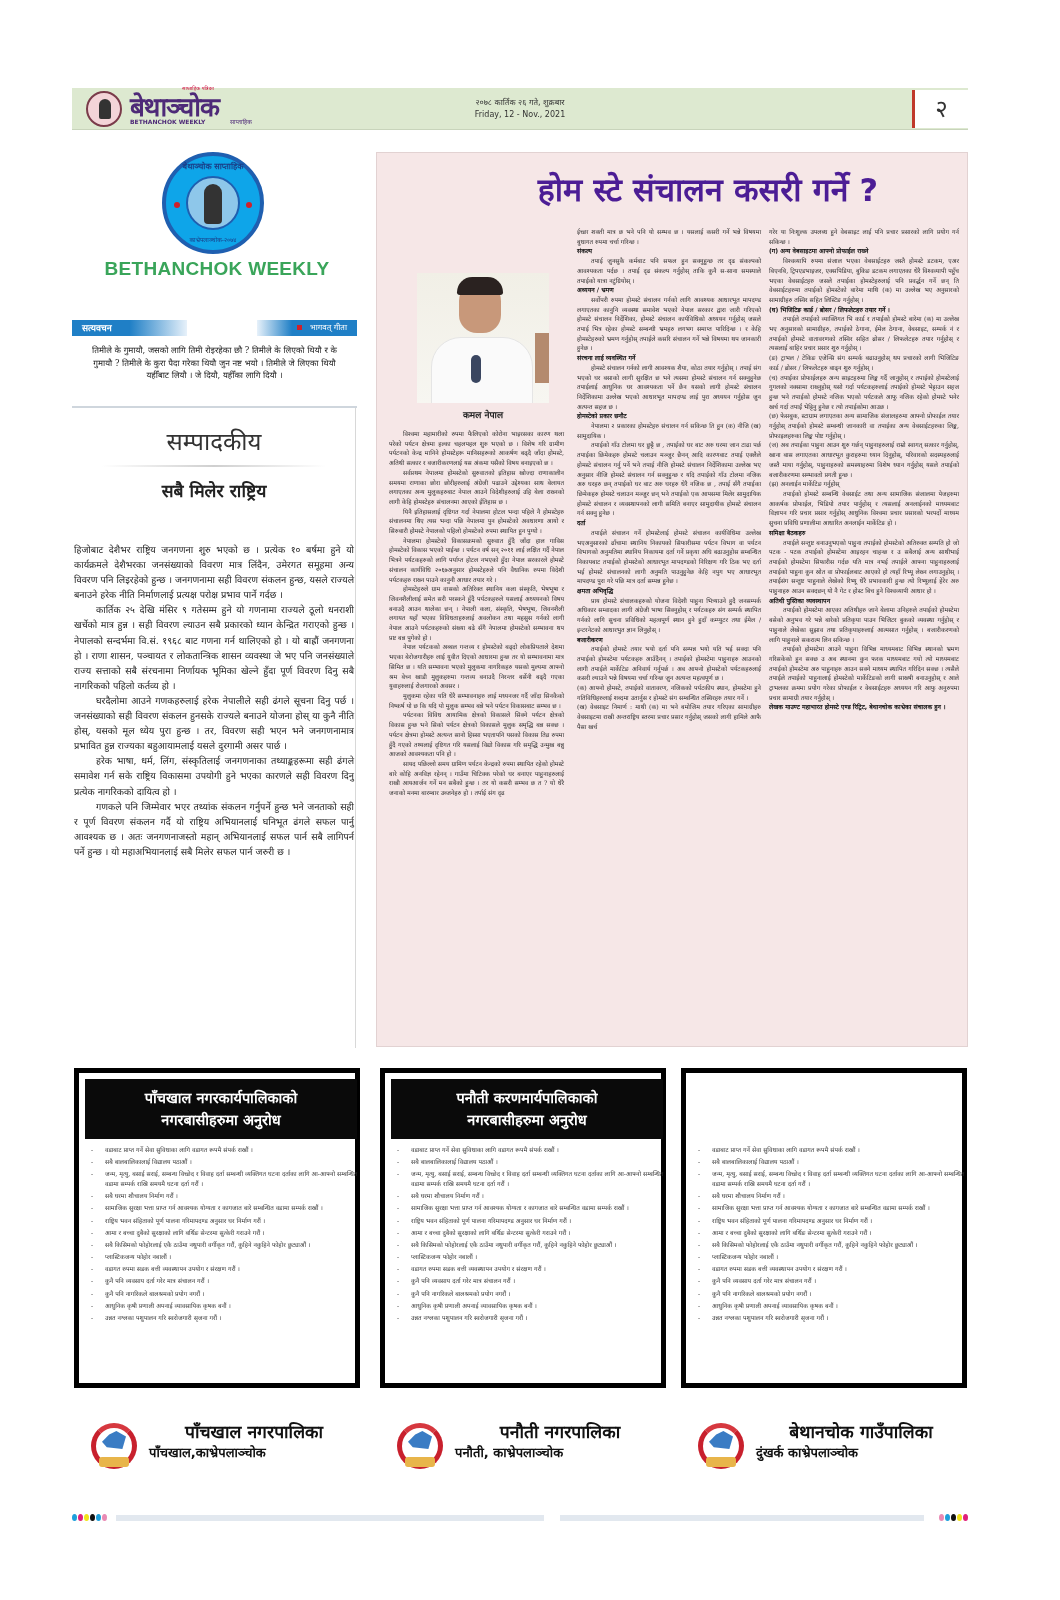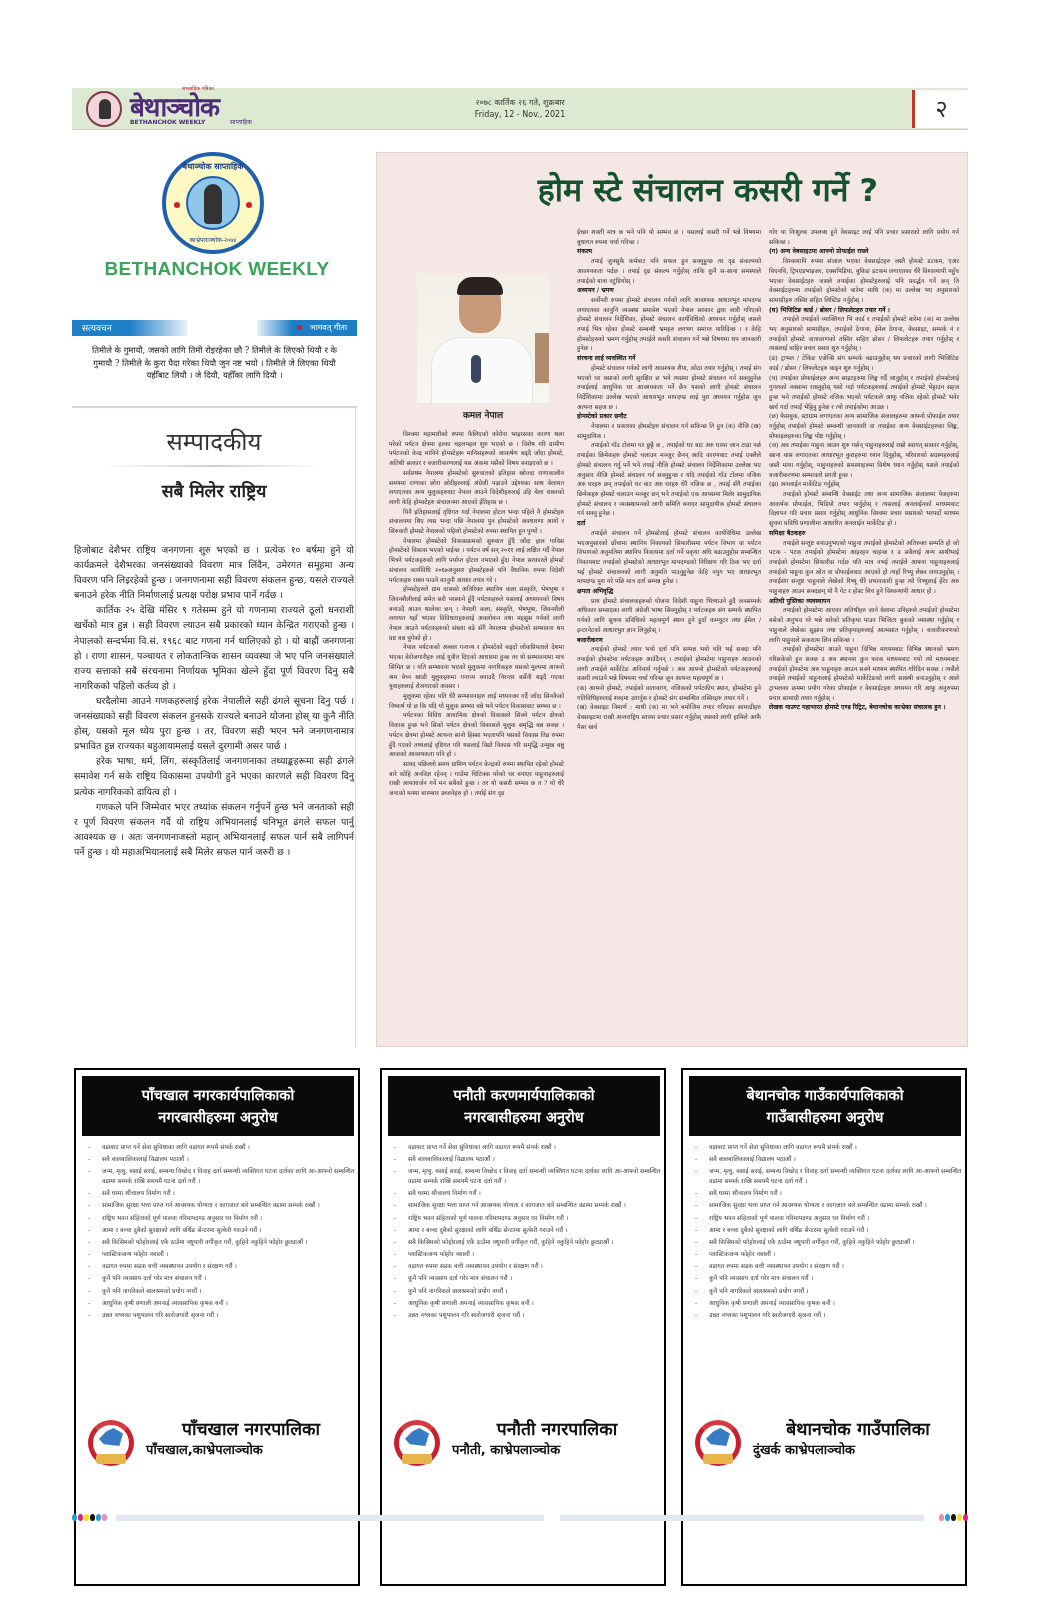--- a/index.html
+++ b/index.html
@@ -12,64 +12,64 @@
   .mast-logo::after { content: ""; position: absolute; left: 11px; top: 6px; width: 12px; height: 20px; background: #333; border-radius: 6px 6px 2px 2px; }
   .mast-title { position: absolute; left: 58px; top: 0px; font-family: "DejaVu Sans", sans-serif; font-weight: bold; font-size: 26px; color: #4e2a78; letter-spacing: -1px; }
   .mast-sub-en { position: absolute; left: 58px; top: 30px; font-family: "DejaVu Sans", sans-serif; font-size: 6px; color: #4e2a78; font-weight: bold; }
   .mast-sub-np { position: absolute; left: 158px; top: 30px; font-family: "DejaVu Sans", sans-serif; font-size: 6px; color: #4e2a78; }
   .mast-tagline { position: absolute; left: 110px; top: -3px; font-size: 5px; color: #c03; font-family: "DejaVu Sans", sans-serif; }
   .mast-date { position: absolute; left: 0; width: 896px; top: 9px; text-align: center; font-family: "DejaVu Sans", sans-serif; font-size: 8px; color: #333; line-height: 12px; }
   .mast-page { position: absolute; right: 0; top: 2px; width: 56px; height: 38px; background: #fff; border-left: 3px solid #c0392b; font-size: 24px; font-family: "DejaVu Sans", sans-serif; color: #333; text-align: center; line-height: 38px; }
 
   
   .left-col { position: absolute; left: 72px; top: 140px; width: 285px; }
-  .weekly-seal { position: absolute; left: 90px; top: 12px; width: 102px; height: 102px; border-radius: 50%; background: #fef9c3; border: 4px solid #1f5fb0; }
+  .weekly-seal { position: absolute; left: 90px; top: 12px; width: 102px; height: 102px; border-radius: 50%; background: #0ea5e9; border: 4px solid #1f5fb0; }
   .weekly-seal .inner { position: absolute; left: 20px; top: 20px; width: 54px; height: 54px; border-radius: 50%; background: #8ec7ea; border: 2px solid #1f5fb0; }
   .weekly-seal .inner::after { content: ""; position: absolute; left: 16px; top: 6px; width: 18px; height: 40px; background: #333; border-radius: 9px 9px 4px 4px; }
   .weekly-seal .dot { position: absolute; top: 46px; width: 6px; height: 6px; background: #d0202a; border-radius: 50%; }
   .seal-text-top { position: absolute; left: 0; width: 94px; top: 4px; text-align: center; font-family: "DejaVu Sans", sans-serif; font-size: 8px; color: #1a3e88; font-weight: bold; }
   .seal-text-bot { position: absolute; left: 0; width: 94px; top: 80px; text-align: center; font-family: "DejaVu Sans", sans-serif; font-size: 6px; color: #1a3e88; }
   .weekly-name { position: absolute; left: 0; top: 118px; width: 290px; text-align: center; font-family: "Liberation Sans", sans-serif; font-weight: bold; font-size: 19px; color: #3aa55a; letter-spacing: 0.3px; }
 
   .quote-bar { position: absolute; left: 0; top: 180px; width: 285px; height: 16px; }
-  .quote-label { position: absolute; left: 0; top: 0; width: 115px; height: 16px; background: linear-gradient(90deg, #1f7fc6 0%, #1f7fc6 50%, #e7f1fa 100%); font-family: "DejaVu Sans", sans-serif; font-size: 9px; color: #fff; padding-left: 10px; line-height: 16px; font-weight: normal; }
+  .quote-label { position: absolute; left: 0; top: 0; width: 115px; height: 16px; background: linear-gradient(90deg, #1f7fc6 0%, #1f7fc6 50%, #e7f1fa 100%); font-family: "DejaVu Sans", sans-serif; font-size: 9px; color: #fff; padding-left: 10px; line-height: 16px; font-weight: bold; }
   .quote-source { position: absolute; right: 0; top: 0; width: 100px; height: 16px; background: linear-gradient(90deg, #e7f1fa 0%, #1f7fc6 35%, #1f7fc6 100%); font-family: "DejaVu Sans", sans-serif; font-size: 8px; color: #fff; line-height: 16px; text-align: right; padding-right: 10px; margin-left: 8px; }
   .quote-source .sq { display: inline-block; width: 5px; height: 5px; background: #d0202a; margin-right: 8px; vertical-align: middle; }
   .quote-text { position: absolute; left: 0; top: 204px; width: 285px; text-align: center; font-size: 8.4px; line-height: 12.5px; color: #222; padding: 0 12px; }
   .quote-rule { position: absolute; left: 0; top: 266px; width: 285px; height: 2px; background: #cfd6dd; }
 
   .editorial-box { position: absolute; left: 72px; top: 408px; width: 284px; height: 640px; border-right: 1px solid #d8d8d8; }
   .editorial-heading { position: absolute; left: 0; width: 284px; top: 16px; text-align: center; font-family: "DejaVu Sans", sans-serif; font-size: 24px; color: #333; }
   .editorial-rule { position: absolute; left: 30px; width: 224px; top: 57px; height: 2px; background: linear-gradient(90deg, #fff, #cfcfcf, #fff); }
   .editorial-title { position: absolute; left: 0; width: 284px; top: 70px; text-align: center; font-family: "DejaVu Sans", sans-serif; font-weight: bold; font-size: 17.5px; line-height: 26px; color: #222; }
   .editorial-body { position: absolute; left: 2px; top: 134px; width: 280px; font-size: 9.4px; line-height: 15.1px; text-align: justify; color: #222; }
   .editorial-body p { text-indent: 0; }
   .editorial-body p + p { text-indent: 22px; }
 
   
   .feature { position: absolute; left: 376px; top: 152px; width: 592px; height: 895px; background: #f6e7e7; border: 1px solid #e2d2d2; }
-  .feature-title { position: absolute; left: 0; width: 592px; top: 14px; text-align: center; font-family: "DejaVu Sans", sans-serif; font-weight: bold; font-size: 32px; color: #14532d; padding-left: 70px; }
+  .feature-title { position: absolute; left: 0; width: 592px; top: 14px; text-align: center; font-family: "DejaVu Sans", sans-serif; font-weight: bold; font-size: 32px; color: #4c1d95; padding-left: 70px; }
   .portrait { position: absolute; left: 40px; top: 120px; width: 132px; height: 130px; background: linear-gradient(180deg, #f1efe6 0%, #f7f6f1 100%); overflow: hidden; }
   .portrait .head { position: absolute; left: 42px; top: 8px; width: 42px; height: 52px; background: #c8987a; border-radius: 20px 20px 18px 18px; }
   .portrait .hair { position: absolute; left: 40px; top: 4px; width: 46px; height: 18px; background: #2a2220; border-radius: 22px 22px 4px 4px; }
   .portrait .shirt { position: absolute; left: 14px; top: 64px; width: 102px; height: 70px; background: #fafafa; border-radius: 30px 30px 0 0; border: 1px solid #e5e5e5; }
   .portrait .glasses { position: absolute; left: 54px; top: 82px; width: 10px; height: 28px; background: #3a4660; border-radius: 5px; }
   .portrait .chair { position: absolute; right: 0; top: 60px; width: 14px; height: 50px; background: #b48a6e; }
   .portrait-caption { position: absolute; left: 40px; top: 255px; width: 132px; text-align: center; font-family: "DejaVu Sans", sans-serif; font-weight: bold; font-size: 9px; color: #222; }
 
   .f-col { position: absolute; font-size: 6.2px; line-height: 9.7px; color: #2a2a2a; text-align: justify; }
   .f-col .sub { font-weight: bold; font-family: "DejaVu Sans", sans-serif; color: #111; }
   .f-col p { text-indent: 14px; }
   .f-col p.noind { text-indent: 0; }
   .f-col1 { left: 12px; top: 276px; width: 175px; }
   .f-col2 { left: 200px; top: 74px; width: 184px; }
   .f-col3 { left: 392px; top: 74px; width: 190px; }
 
   
-  .notice { position: absolute; top: 1068px; width: 286px; height: 518px; border: 2px solid #000000; background: #fff; }
+  .notice { position: absolute; top: 1068px; width: 286px; height: 320px; border: 5px solid #000000; background: #fff; }
   .notice-1 { left: 74px; }
   .notice-2 { left: 380px; }
   .notice-3 { left: 681px; }
   .notice-head { position: absolute; left: 6px; top: 6px; width: 272px; height: 60px; background: #0a0a0a; color: #fff; font-family: "DejaVu Sans", sans-serif; font-weight: bold; font-size: 14.5px; line-height: 22px; text-align: center; padding-top: 8px; }
   .notice-list { position: absolute; left: 8px; top: 72px; width: 272px; list-style: none; font-size: 6.2px; line-height: 9.6px; color: #333; }
   .notice-list li { position: relative; padding-left: 18px; margin-bottom: 2.6px; }
   .notice-list li::before { content: "-"; position: absolute; left: 4px; top: 0; }
   .notice-emblem { position: absolute; left: 12px; top: 346px; width: 46px; height: 52px; }
   .notice-emblem .wreath { position: absolute; left: 0; top: 4px; width: 46px; height: 46px; border-radius: 50%; border: 5px solid #c8202d; border-top-color: #d6383f; }
   .notice-emblem .map { position: absolute; left: 11px; top: 12px; width: 24px; height: 18px; background: #3a7cc4; clip-path: polygon(0 60%, 30% 20%, 60% 0, 100% 30%, 85% 100%, 20% 90%); }
@@ -248,24 +248,20 @@
     </ul>
     <div class="notice-emblem">
       <div class="wreath"></div>
       <div class="map"></div>
       <div class="base"></div>
     </div>
     <div class="notice-org">पनौती नगरपालिका</div>
     <div class="notice-addr">पनौती, काभ्रेपलाञ्चोक</div>
   </div>
 <div class="notice notice-3">
-    <div class="notice-head">
-      <div>बेथानचोक गाउँकार्यपालिकाको</div>
-      <div>गाउँबासीहरुमा अनुरोध</div>
-    </div>
     <ul class="notice-list">
       <li>वडाबाट प्राप्त गर्ने सेवा सुविधाका लागि वडागत रूपमै संपर्क राखौं ।</li>
       <li>सबै बालबालिकालाई विद्यालय पठाऔं ।</li>
       <li>जन्म, मृत्यु, बसाई सराई, सम्बन्ध विच्छेद र विवाह दर्ता सम्बन्धी व्यक्तिगत घटना दर्ताका लागि आ-आफ्नो सम्बन्धित वडामा सम्पर्क राखि समयमै घटना दर्ता गरौं ।</li>
       <li>सबै घरमा शौचालय निर्माण गरौं ।</li>
       <li>सामाजिक सुरक्षा भत्ता प्राप्त गर्न आवश्यक योग्यता र कागजात बारे सम्बन्धित वडामा सम्पर्क राखौं ।</li>
       <li>राष्ट्रिय भवन संहिताको पूर्ण पालना गरिमापदण्ड अनुसार घर निर्माण गरौं ।</li>
       <li>आमा र बच्चा दुबैको सुरक्षाको लागि बर्थिङ सेन्टरमा सुत्केरी गराउने गरौं ।</li>
       <li>सबै किसिमको फोहोरलाई एकै ठाउँमा नथुपारी वर्गीकृत गरौं, कुहिने नकुहिने फोहोर छुट्याऔं ।</li>
       <li>प्लास्टिकजन्य फोहोर नबालौं ।</li>

